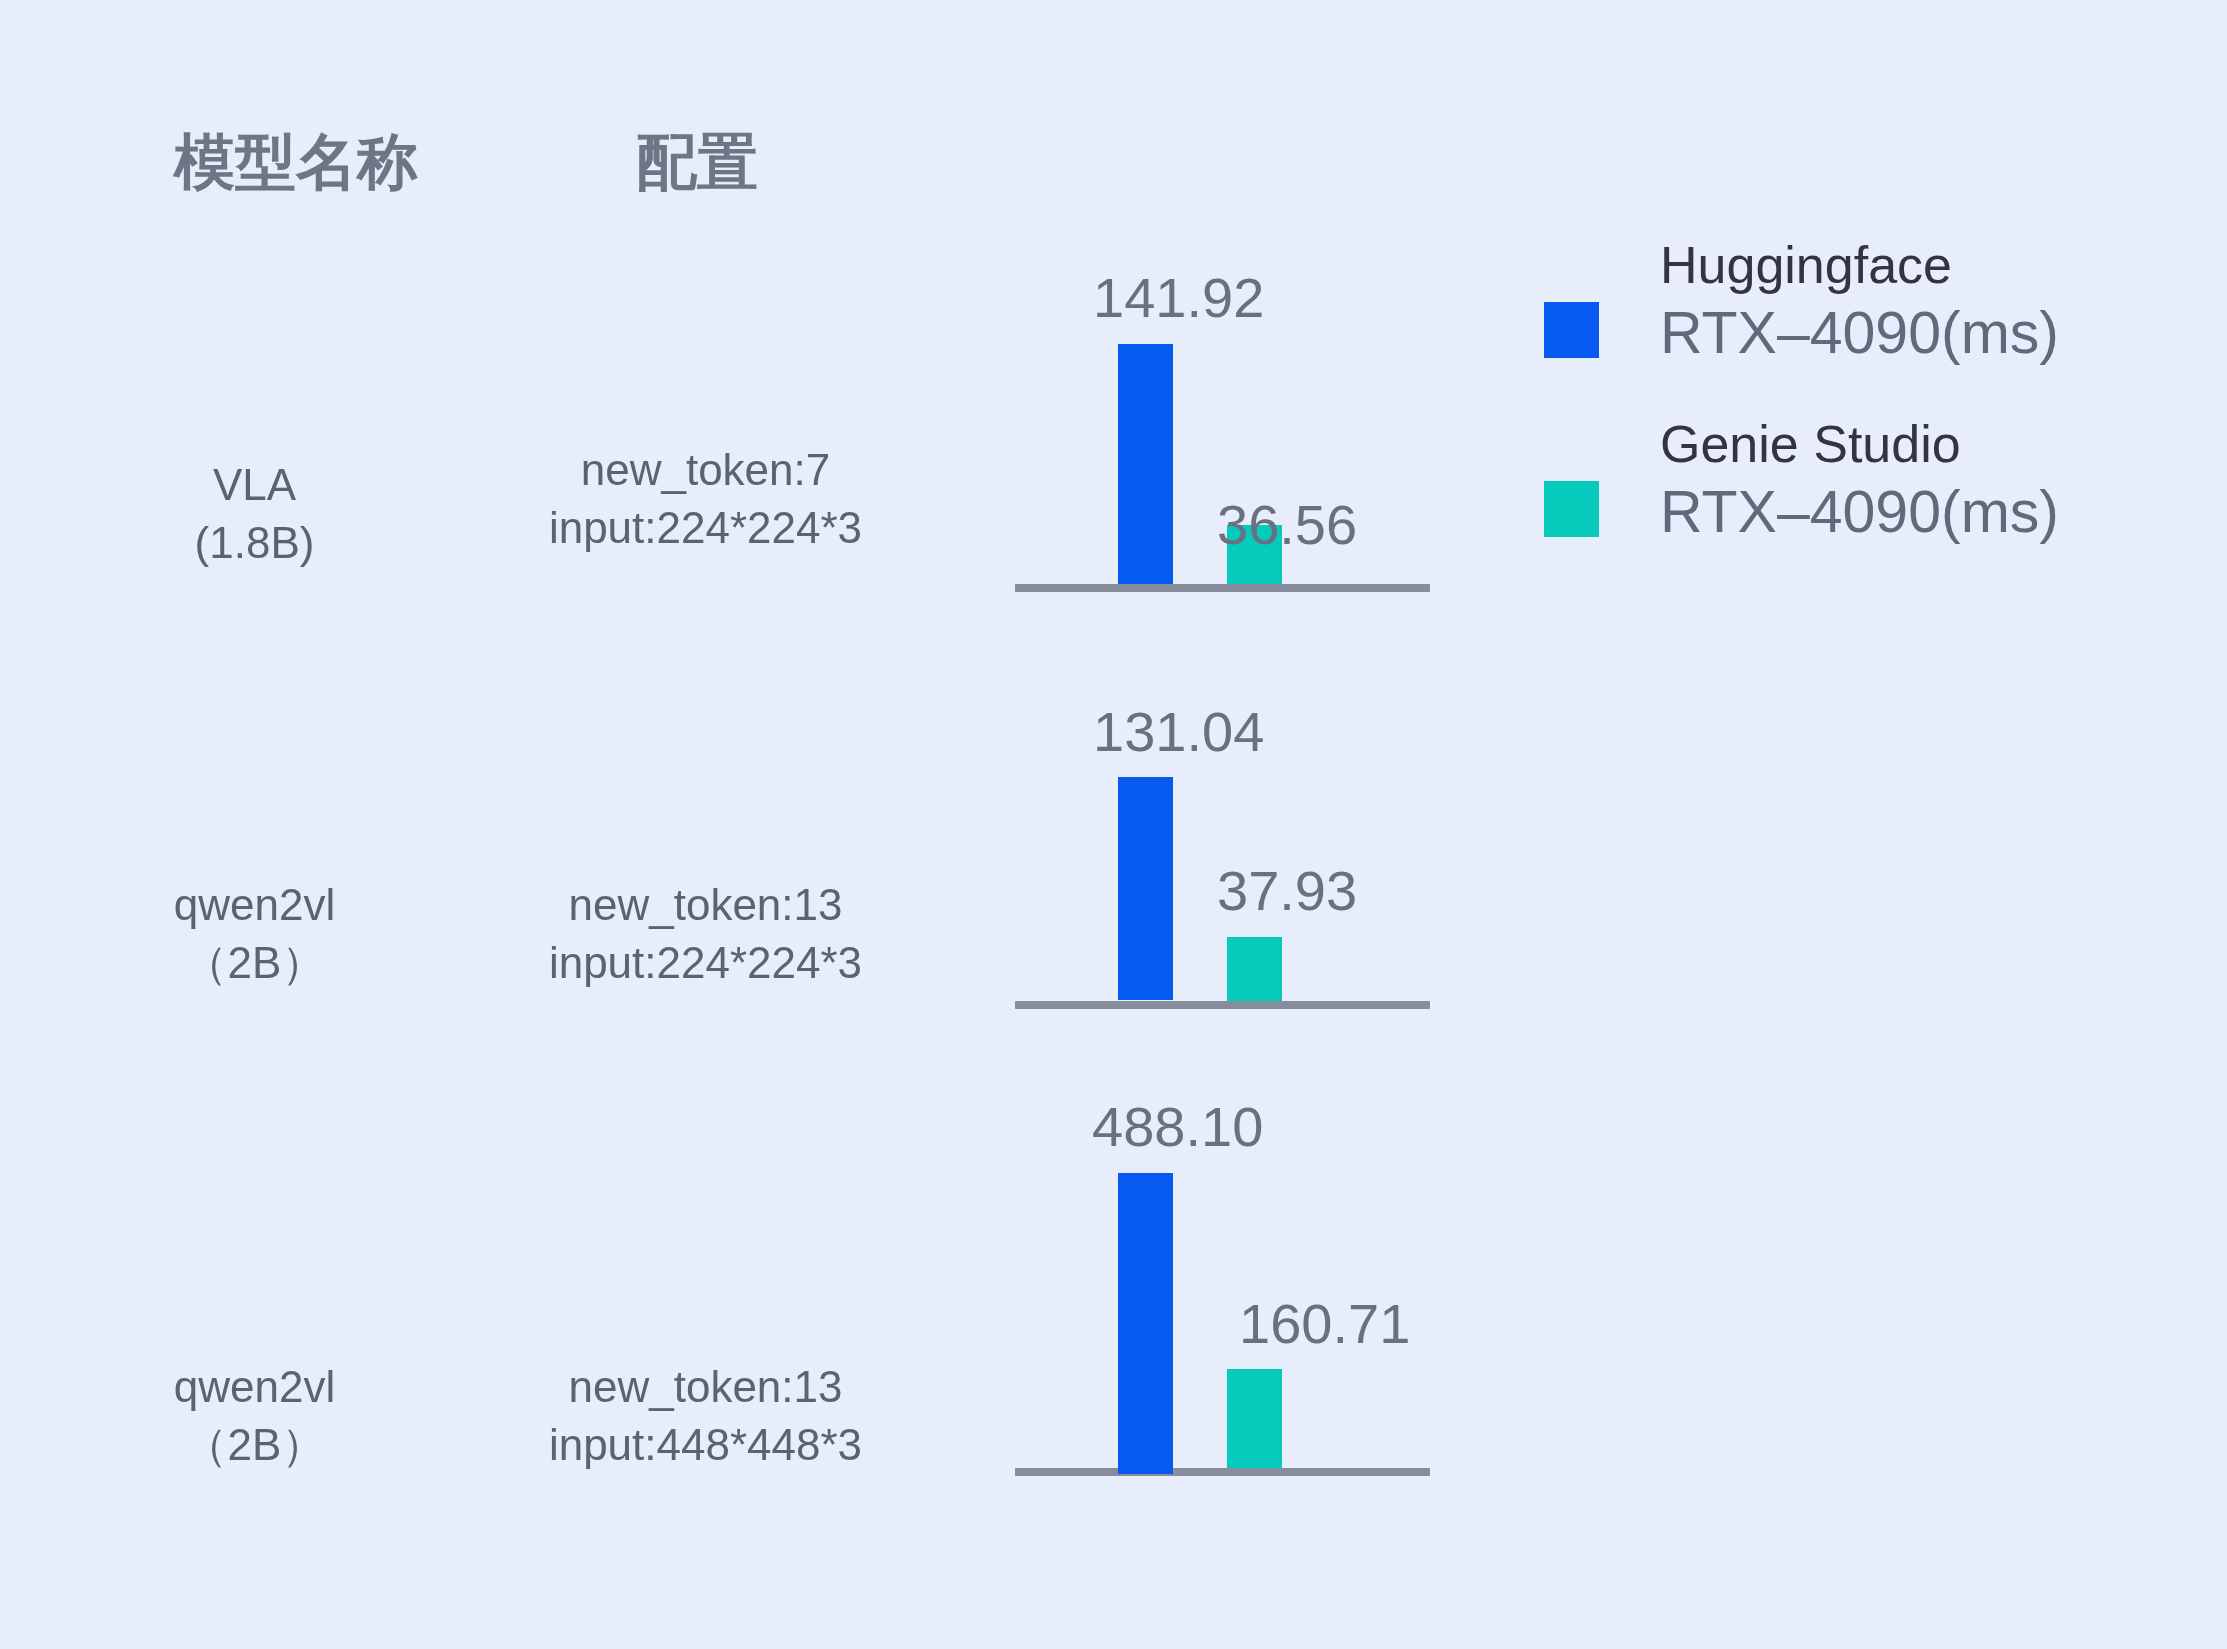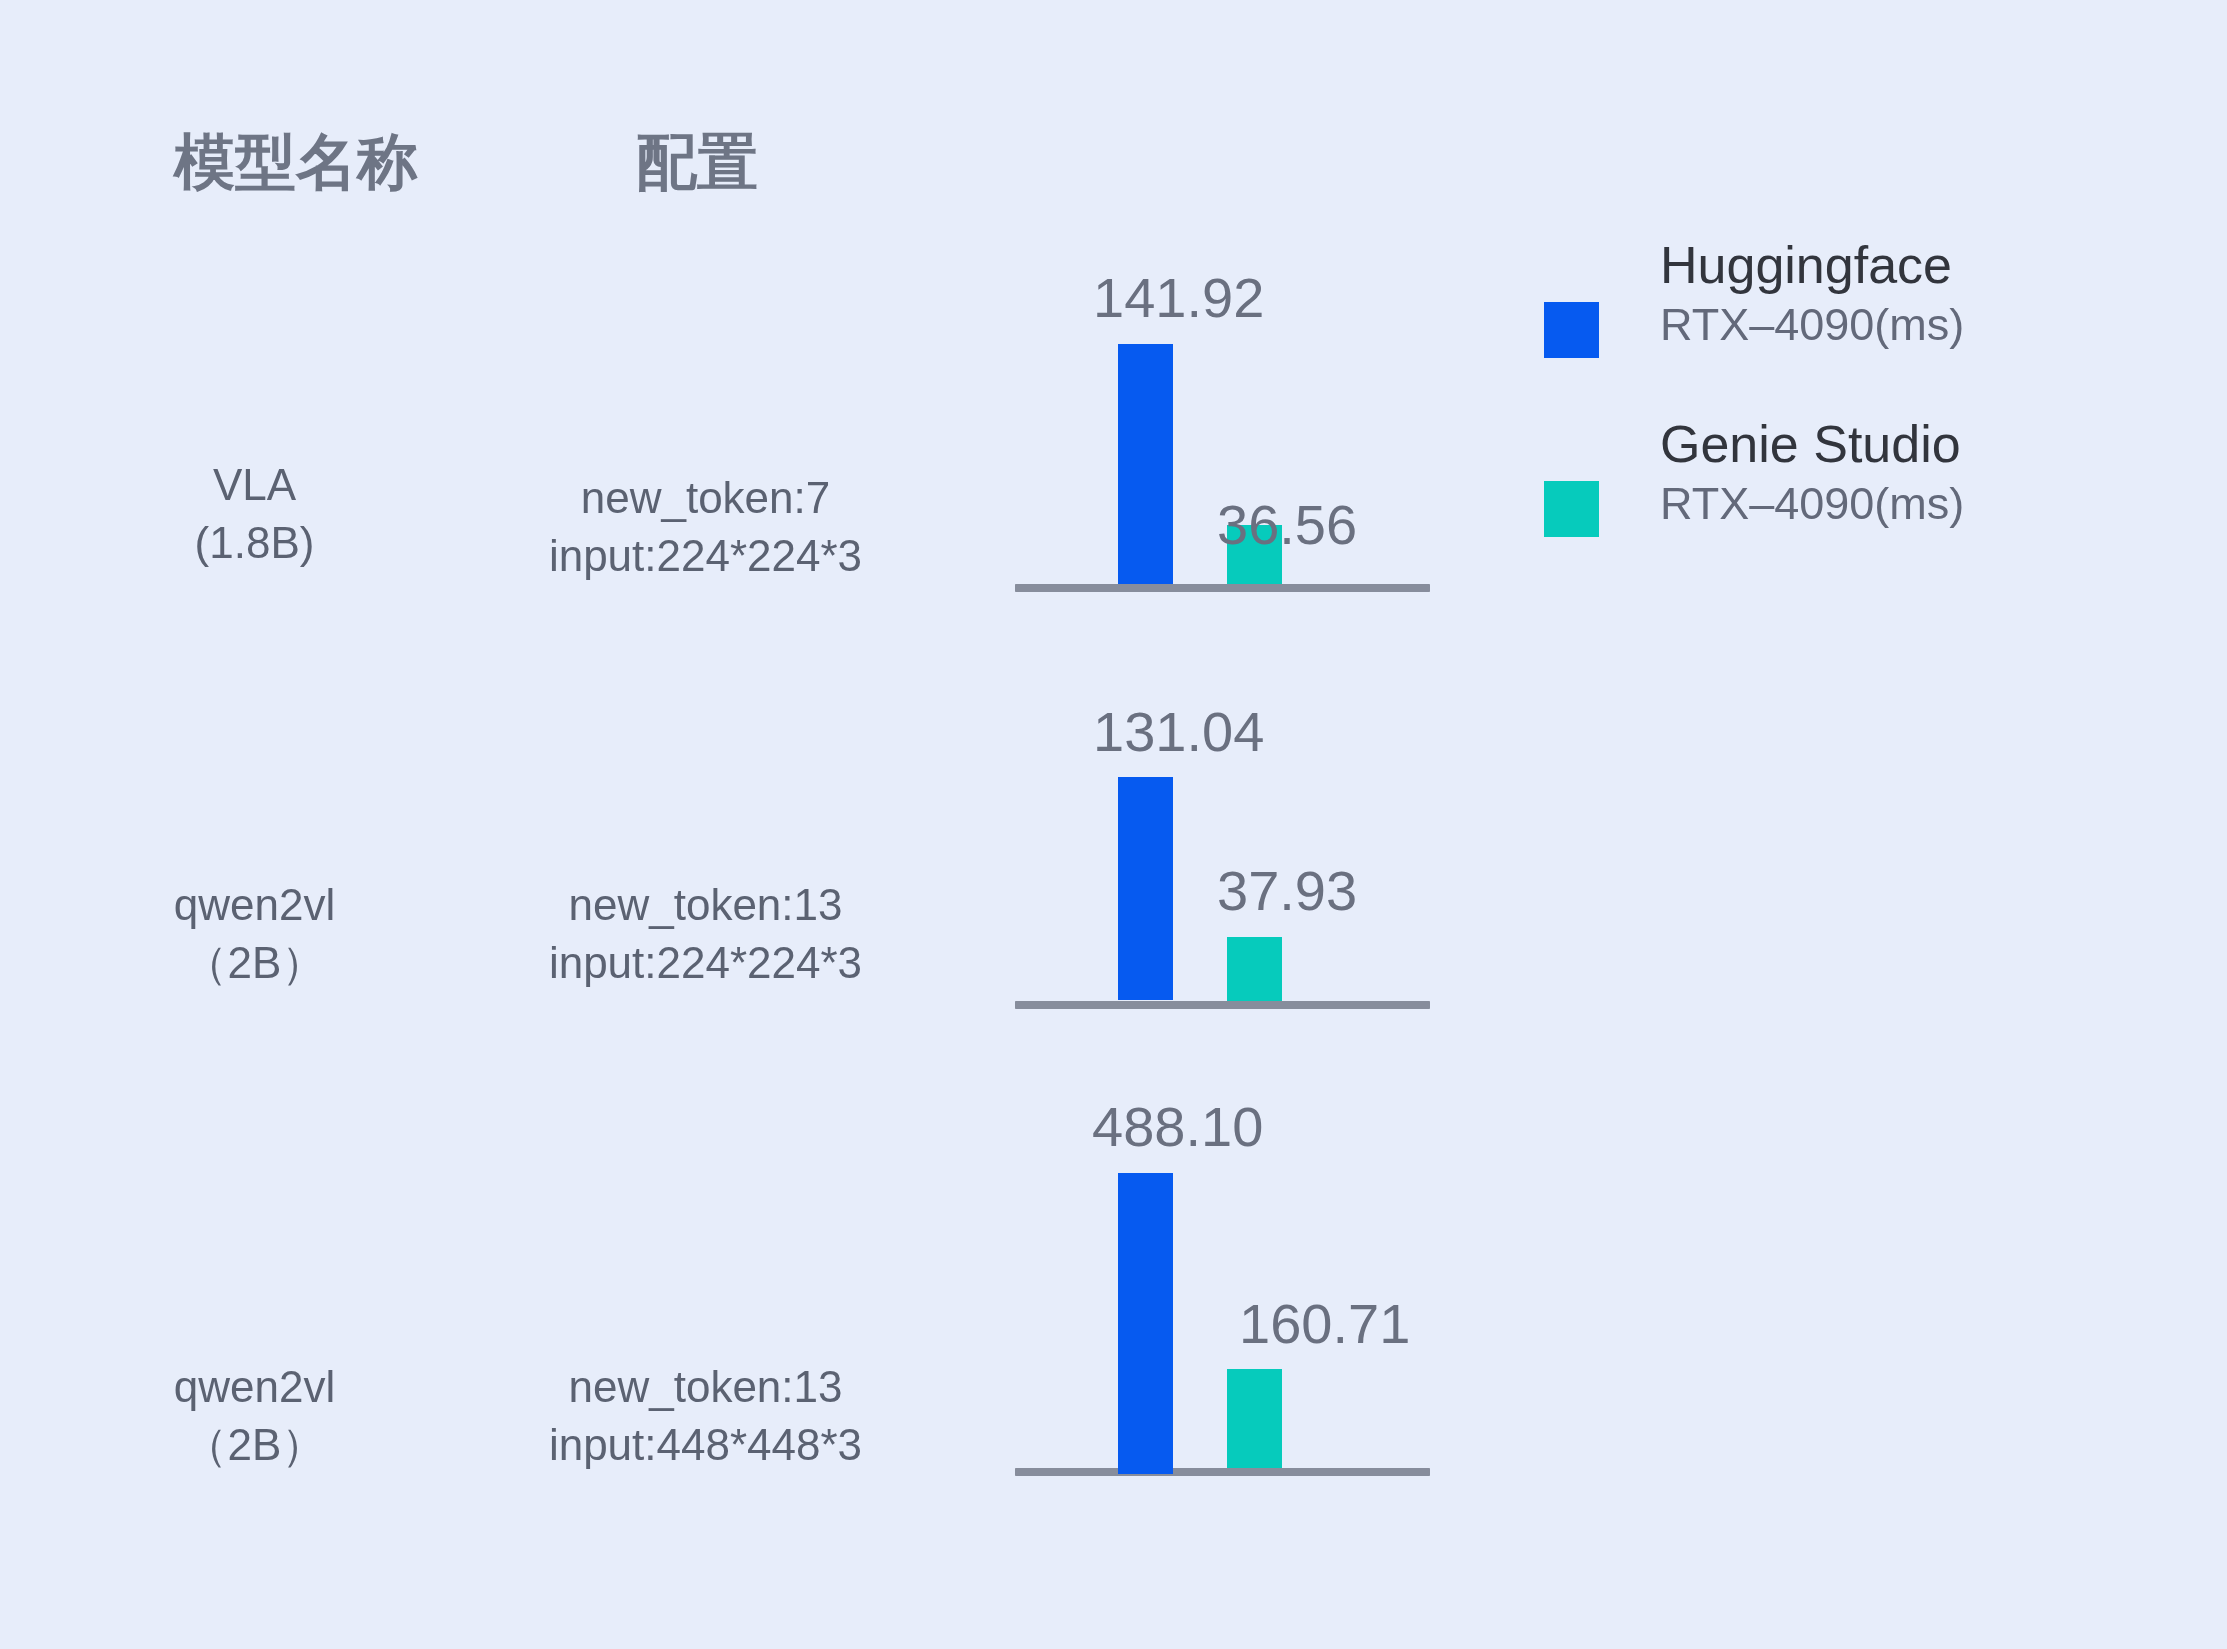--- a/index.html
+++ b/index.html
@@ -57,21 +57,21 @@
     color: #5b6272;
     font-weight: 400;
     white-space: nowrap;
   }
   .label-model  { left: 125px; width: 259px; }
   .label-config { left: 478px; width: 455px; }
 
   .label-line { display: block; }
 
   .row-1 .label-model  { top: 221px; }
-  .row-1 .label-config { top: 234px; text-align: center; }
+  .row-1 .label-config { top: 206px; text-align: center; }
   .row-2 .label-model  { top: 224px; }
   .row-2 .label-config { top: 224px; }
   .row-3 .label-model  { top: 270px; }
   .row-3 .label-config { top: 270px; }
 
   
   .plot {
     position: absolute;
     left: 1015px;
     width: 415px;
@@ -136,21 +136,21 @@
 
   .legend-title {
     display: block;
     font-size: 52px;
     line-height: 1.18;
     color: #32353d;
     font-weight: 400;
   }
   .legend-sub {
     display: block;
-    font-size: 45px;
+    font-size: 59px;
     line-height: 1.28;
     color: #63697a;
     font-weight: 400;
   }
 </style>
 </head>
 <body>
 
 <div id="stage">
 

